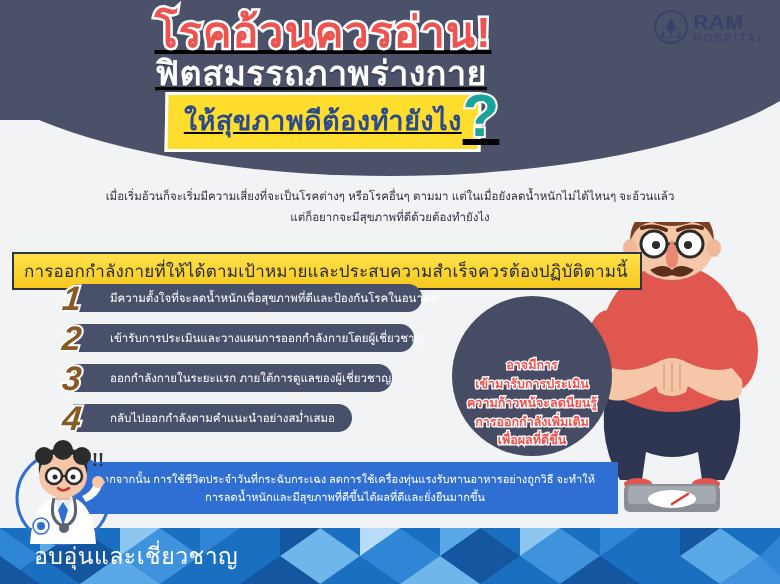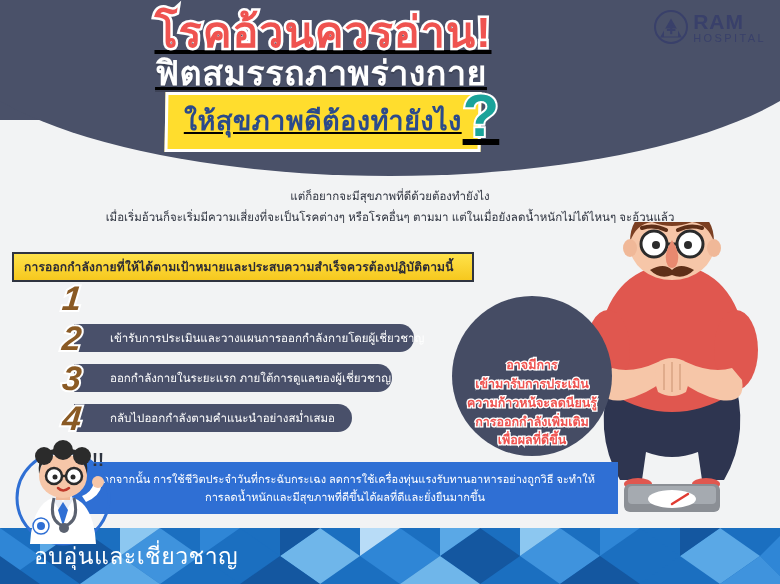--- a/index.html
+++ b/index.html
@@ -133,22 +133,22 @@
     padding: 0 14px;
   }
 
   
   .gold-bar {
     position: absolute; left: 12px; top: 252px;
     z-index: 6;
     background: linear-gradient(180deg,#ffe24a 0%,#f6c81e 100%);
     border: 2px solid #2f3440;
     color: #2b2b35;
-    font-size: 12px; font-weight: bold;
-    padding: 3px 18px 4px 10px;
+    font-size: 17px; font-weight: normal;
+    padding: 3px 12px 4px 10px;
     letter-spacing: .2px;
   }
 
   
   .list { position: absolute; left: 52px; top: 282px; z-index: 7; width: 400px; }
   .list-row {
     position: relative;
     height: 36px;
     margin-bottom: 4px;
   }
@@ -263,29 +263,30 @@
   <div class="title-wrap">
     <div class="title-1">โรคอ้วนควรอ่าน!</div>
     <div class="title-2">ฟิตสมรรถภาพร่างกาย</div>
     <div class="title-3-row">
       <div class="title-3">ให้สุขภาพดีต้องทำยังไง</div>
       <div class="qmark">?</div>
     </div>
   </div>
 
   <div class="intro">
+    <div>เมื่อเริ่มอ้วนก็จะเริ่มมีความเสี่ยงที่จะเป็นโรคต่างๆ หรือโรคอื่นๆ ตามมา แต่ในเมื่อยังลดน้ำหนักไม่ได้ไหนๆ จะอ้วนแล้ว</div>
     <div>แต่ก็อยากจะมีสุขภาพที่ดีด้วยต้องทำยังไง</div>
-    <div>เมื่อเริ่มอ้วนก็จะเริ่มมีความเสี่ยงที่จะเป็นโรคต่างๆ หรือโรคอื่นๆ ตามมา แต่ในเมื่อยังลดน้ำหนักไม่ได้ไหนๆ จะอ้วนแล้ว</div>
   </div>
 
   <div class="gold-bar">การออกกำลังกายที่ให้ได้ตามเป้าหมายและประสบความสำเร็จควรต้องปฏิบัติตามนี้</div>
 
   <div class="list">
     <div class="list-row">
       <div class="num">1</div>
+      <div class="pill">มีความตั้งใจที่จะลดน้ำหนักเพื่อสุขภาพที่ดีและป้องกันโรคในอนาคต</div>
     </div>
     <div class="list-row">
       <div class="num">2</div>
       <div class="pill">เข้ารับการประเมินและวางแผนการออกกำลังกายโดยผู้เชี่ยวชาญ</div>
     </div>
     <div class="list-row">
       <div class="num">3</div>
       <div class="pill">ออกกำลังกายในระยะแรก ภายใต้การดูแลของผู้เชี่ยวชาญ</div>
     </div>
     <div class="list-row">

